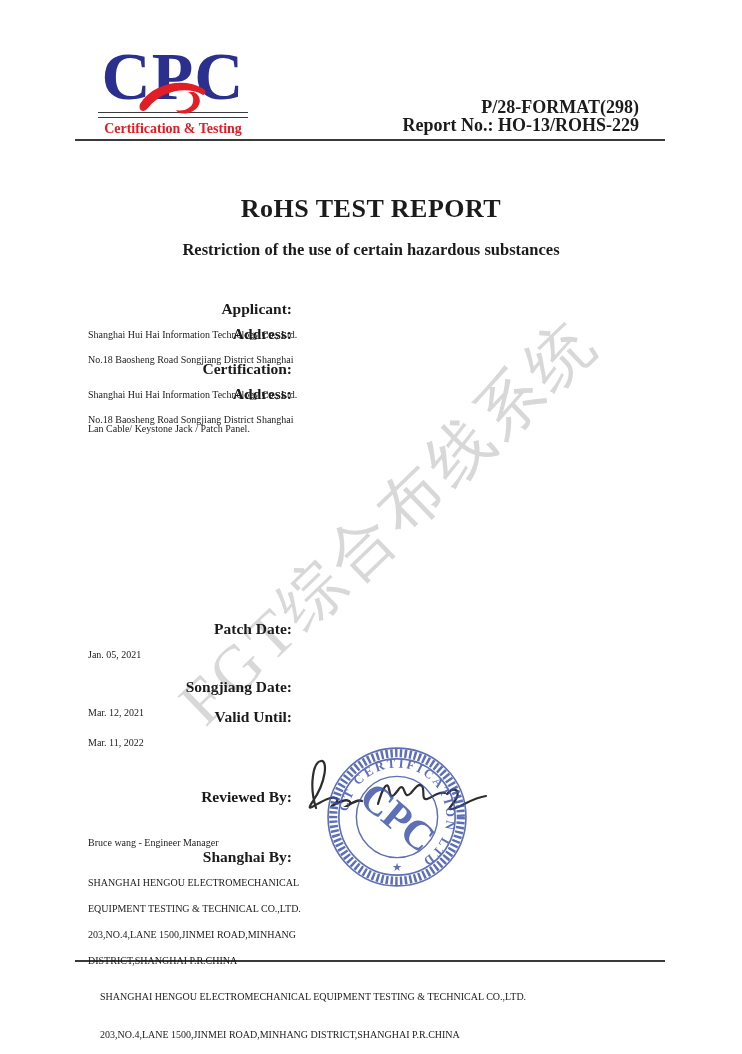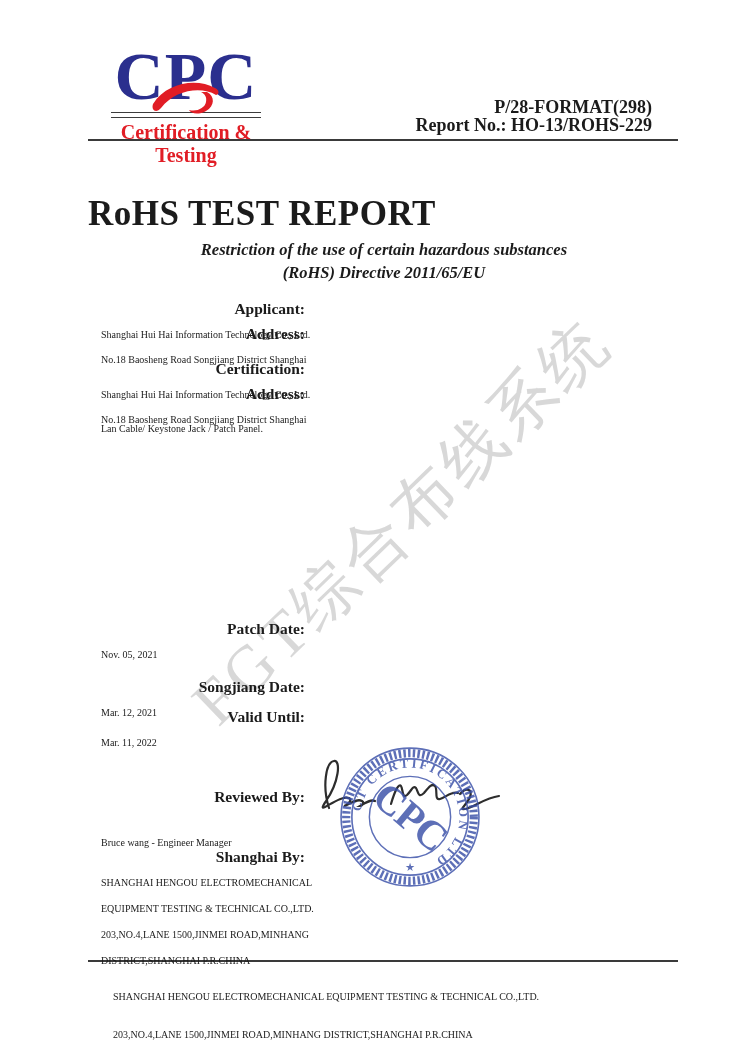--- a/index.html
+++ b/index.html
@@ -1,45 +1,45 @@
 <!DOCTYPE html>
 <html><head>
 <meta charset="utf-8">
 <style>
   html,body { margin:0; padding:0; background:#ffffff; }
   .page {
     position:relative; width:716px; height:1054px; background:#ffffff;
-    font-family:"Liberation Serif","DejaVu Serif",serif; color:#1b1b1b; overflow:hidden;margin-left:13px;
+    font-family:"Liberation Serif","DejaVu Serif",serif; color:#1b1b1b; overflow:hidden;
   }
 
   
   .logo-wrap { position:absolute; left:98px; top:42px; width:150px; }
   .logo-text {
     font-size:68px; font-weight:bold; letter-spacing:1px; line-height:68px;
     color:#2b2f8e; text-align:center;
   }
   .logo-swoosh { position:absolute; left:38px; top:36px; width:76px; height:40px; }
   .logo-rule { margin-top:2px; height:4px; border-top:1.6px solid #3c3c3c; border-bottom:1.6px solid #3c3c3c; }
   .logo-tagline {
-    margin-top:3px; text-align:center; color:#e11d25; font-weight:bold; font-size:20px;
+    margin-top:3px; text-align:center; color:#e11d25; font-weight:bold; font-size:14px;
   }
   .hdr-right {
     position:absolute; right:77px; top:98px; text-align:right;
     font-weight:bold; font-size:18px; line-height:18px;
   }
   .hdr-rule { position:absolute; left:75px; top:139px; width:590px; height:2.4px; background:#3a3a3a; }
 
   
   .title {
-    position:absolute; left:75px; top:194px; width:592px; text-align:left;
-    font-size:35px; font-weight:bold; letter-spacing:0.5px;
+    position:absolute; left:75px; top:194px; width:592px; text-align:center;
+    font-size:26px; font-weight:bold; letter-spacing:0.5px;
   }
   .subtitle {
     position:absolute; left:75px; top:238px; width:592px; text-align:center;
-    font-size:16.5px; font-weight:bold; line-height:23px;font-style:italic;
+    font-size:16.5px; font-weight:bold; line-height:23px;
   }
 
   
   .row { position:absolute; left:75px; width:600px; display:flex; z-index:2;flex-direction:column; }
   .row-label { flex:none; width:217px; text-align:right; font-weight:bold; font-size:15.5px; line-height:26px; }
   .row-value { margin-left:13px; font-size:10px; line-height:26px; white-space:pre-line; }
   .row-reviewed .row-value { padding-top:20px; }
 
   
   .watermark {
@@ -76,21 +76,20 @@
     <div>P/28-FORMAT(298)</div>
     <div>Report No.: HO-13/ROHS-229</div>
   </div>
   <div class="hdr-rule"></div>
 
   <div class="watermark">FGT综合布线系统</div>
 
   <div class="title">RoHS TEST REPORT</div>
   <div class="subtitle">
     <div>Restriction of the use of certain hazardous substances</div>
-    <div>(RoHS) Directive 2011/65/EU</div>
   </div>
 
   <div class="row" style="top:296px">
     <div class="row-label">Applicant:</div>
     <div class="row-value">Shanghai Hui Hai Information Technology Co., Ltd.</div>
   </div>
   <div class="row" style="top:321px">
     <div class="row-label">Address:</div>
     <div class="row-value">No.18 Baosheng Road Songjiang District Shanghai</div>
   </div>
@@ -100,21 +99,21 @@
   </div>
   <div class="row" style="top:381px">
     <div class="row-label">Address:</div>
     <div class="row-value">No.18 Baosheng Road Songjiang District Shanghai</div>
   </div>
   <div class="row" style="top:416px">
     <div class="row-value">Lan Cable/ Keystone Jack / Patch Panel.</div>
   </div>
   <div class="row" style="top:616px">
     <div class="row-label">Patch Date:</div>
-    <div class="row-value">Nov. 05, 2021</div>
+    <div class="row-value">Jan. 05, 2021</div>
   </div>
   <div class="row" style="top:674px">
     <div class="row-label">Songjiang Date:</div>
     <div class="row-value">Mar. 12, 2021</div>
   </div>
   <div class="row" style="top:704px">
     <div class="row-label">Valid Until:</div>
     <div class="row-value">Mar. 11, 2022</div>
   </div>
   <div class="row row-reviewed" style="top:784px">

